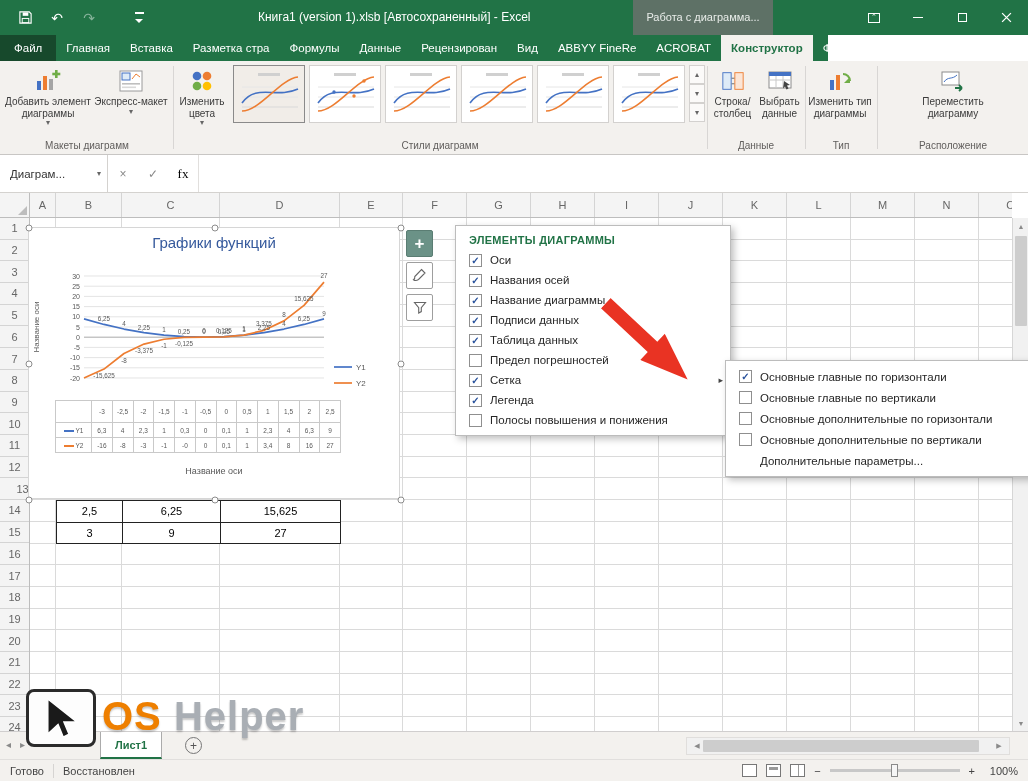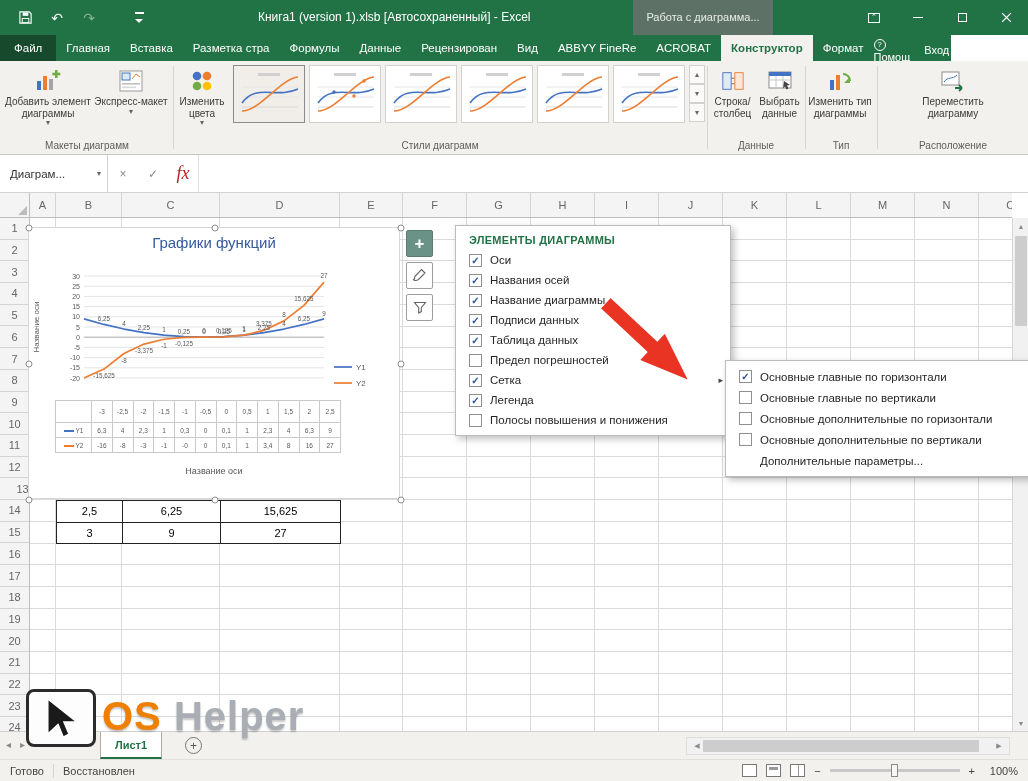--- a/index.html
+++ b/index.html
@@ -15,21 +15,21 @@
   .qat-bar{display:inline-block;width:9px;height:1.5px;background:#fff;margin-bottom:2px}
   #win-title{position:absolute;left:258px;top:0;height:35px;line-height:35px;font-size:12px;color:#fff;white-space:nowrap}
   #context-tab{position:absolute;left:633px;top:0;width:140px;height:35px;background:#5e7166;color:#e8ece9;font-size:11px;text-align:center;line-height:35px;white-space:nowrap;overflow:hidden}
   #win-controls{position:absolute;right:0;top:0;height:35px;display:flex}
   .wc{width:44px;height:35px;display:flex;align-items:center;justify-content:center}
   .wc-minbar{width:10px;height:1.5px;background:#fff}
   .wc-maxbox{width:9px;height:9px;border:1.5px solid #fff}
   .ribopt-box{width:12px;height:10px;border:1.2px solid #fff;display:flex;align-items:flex-start;justify-content:center;font-size:7px;line-height:6px}
 
   
-  #ribbon-tabs{position:absolute;left:0;top:35px;width:951px;height:26px;background:#217346;display:flex;align-items:flex-start}
+  #ribbon-tabs{position:absolute;left:0;top:35px;width:828px;height:26px;background:#217346;display:flex;align-items:flex-start}
   .rtab{padding:0 10px;line-height:26px;color:#fff;font-size:11.5px;white-space:nowrap}
   .rtab.file{background:#17492c;padding:0 14px}
   .rtab.active{background:#f3f1ee;color:#217346;font-weight:bold}
   #rtabs-right{margin-left:auto;display:flex;align-items:center;gap:14px;padding-right:8px;color:#fff}
   .help-bulb{display:inline-flex;width:12px;height:12px;border:1px solid #fff;border-radius:50%;align-items:center;justify-content:center;font-size:8px;margin-right:4px}
   #share-pill{background:rgba(255,255,255,.16);border-radius:2px;padding:3px 9px;display:flex;align-items:center;gap:5px;font-size:11.5px}
 
   
   #ribbon{position:absolute;left:0;top:61px;width:1028px;height:94px;background:#f3f1ee;border-bottom:1px solid #c8c6c4}
   .rgroup{position:absolute;top:0;height:93px}
@@ -45,21 +45,21 @@
   .thumb.sel{border:1.5px solid #8a8a8a;background:#f1ede8}
   #gallery-arrows{display:flex;flex-direction:column;margin-top:2px}
   .gal-btn{width:16px;height:19px;border:1px solid #d3d1cf;background:#fbfaf9;color:#666;font-size:8px;display:flex;align-items:center;justify-content:center}
 
   
   #formula-bar{position:absolute;left:0;top:155px;width:1028px;height:38px;background:#fff;border-bottom:1px solid #d4d2cf;display:flex;align-items:stretch}
   #name-box{width:108px;border-right:1px solid #d4d2cf;display:flex;align-items:center;padding-left:10px;font-size:11.5px;color:#333;position:relative}
   #name-box .nb-arrow{position:absolute;right:6px;font-size:8px;color:#666}
   #fb-buttons{display:flex;align-items:center;gap:0;border-right:1px solid #e1dfdd}
   .fb-btn{width:30px;text-align:center;color:#8a8a8a;font-size:12px}
-  .fb-fx{font-style:italic;font-family:"Liberation Serif",serif;color:#b91c1c;font-size:18px}
+  .fb-fx{font-family:"Liberation Serif",serif;color:#000000;font-size:13px}
   #fb-input{flex:1;background:#fff}
 
   
   #colhdrs{position:absolute;left:0;top:193px;width:1012px;height:25px;background:#f4f4f4;border-bottom:1px solid #bdbdbd;overflow:hidden}
   .colh{position:absolute;top:0;height:24px;display:flex;align-items:center;justify-content:center;font-size:11px;color:#666;border-right:1px solid #d4d4d4;background:#f4f4f4}
   #corner{position:absolute;left:0;top:0;width:30px;height:24px;background:#f4f4f4;border-right:1px solid #bdbdbd}
   #corner .tri{position:absolute;right:2px;bottom:2px;width:0;height:0;border-left:9px solid transparent;border-bottom:9px solid #bdbdbd}
   #grid{position:absolute;left:0;top:218px;width:1012px;height:513px;background:#fff;overflow:hidden}
   #rowhdrs{position:absolute;left:0;top:0;width:30px;height:100%;background:#f4f4f4;border-right:1px solid #bdbdbd}
   .rowh{position:absolute;left:0;width:29px;text-align:center;font-size:11px;color:#666;border-bottom:1px solid #d4d4d4;display:flex;align-items:center;justify-content:center}

